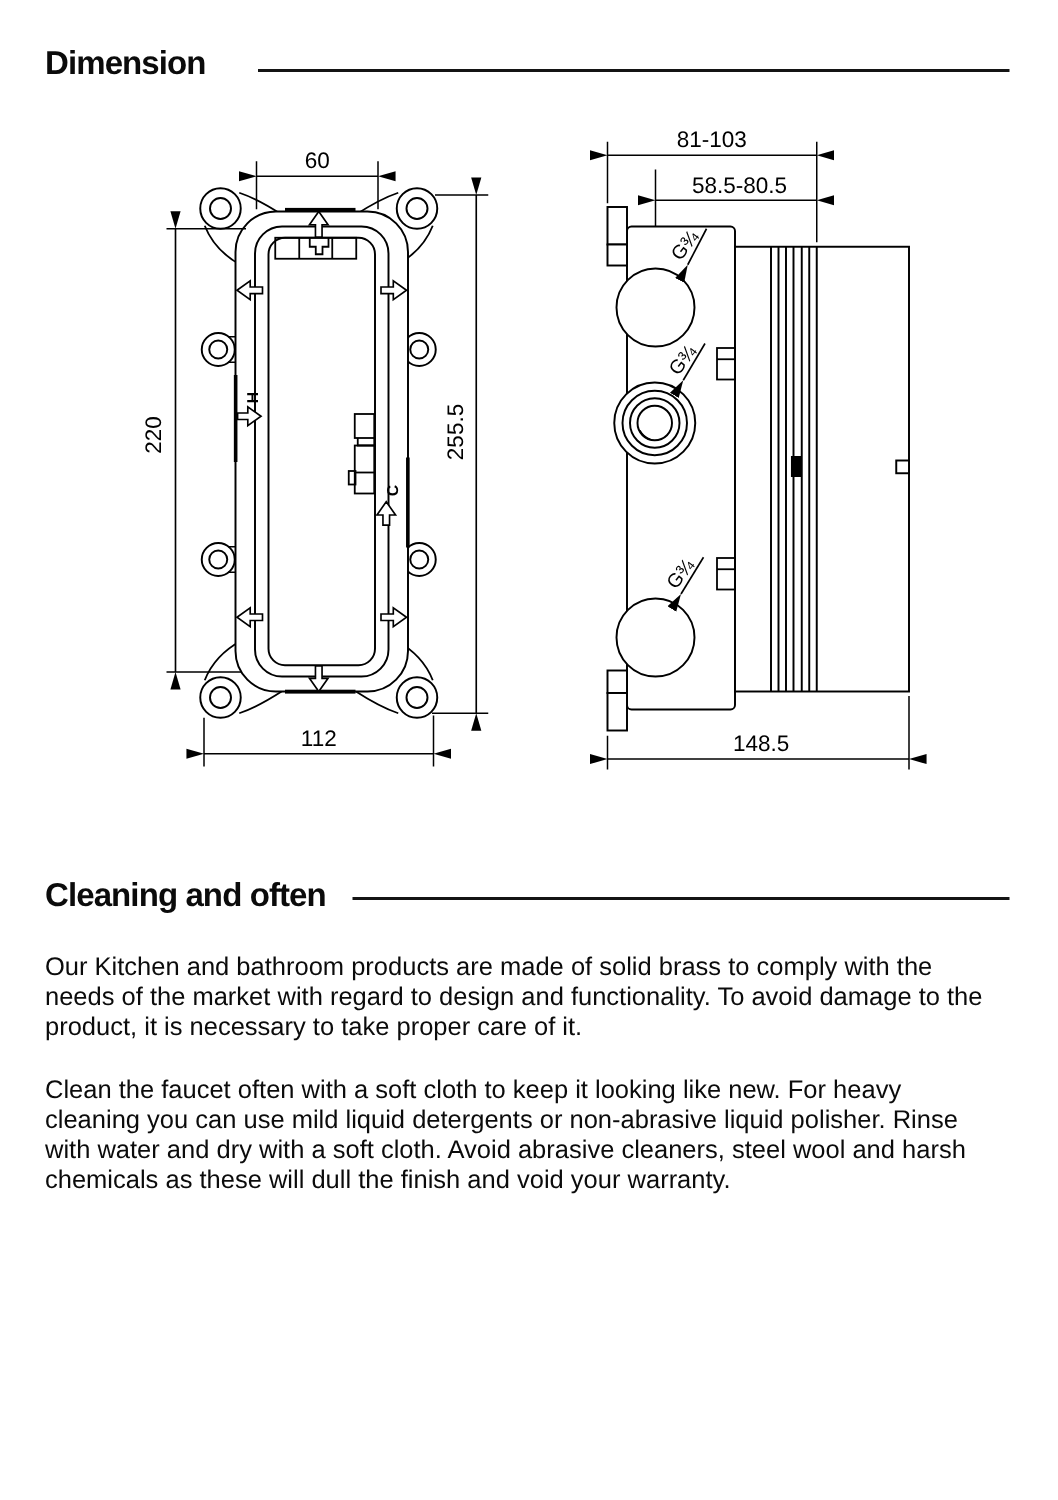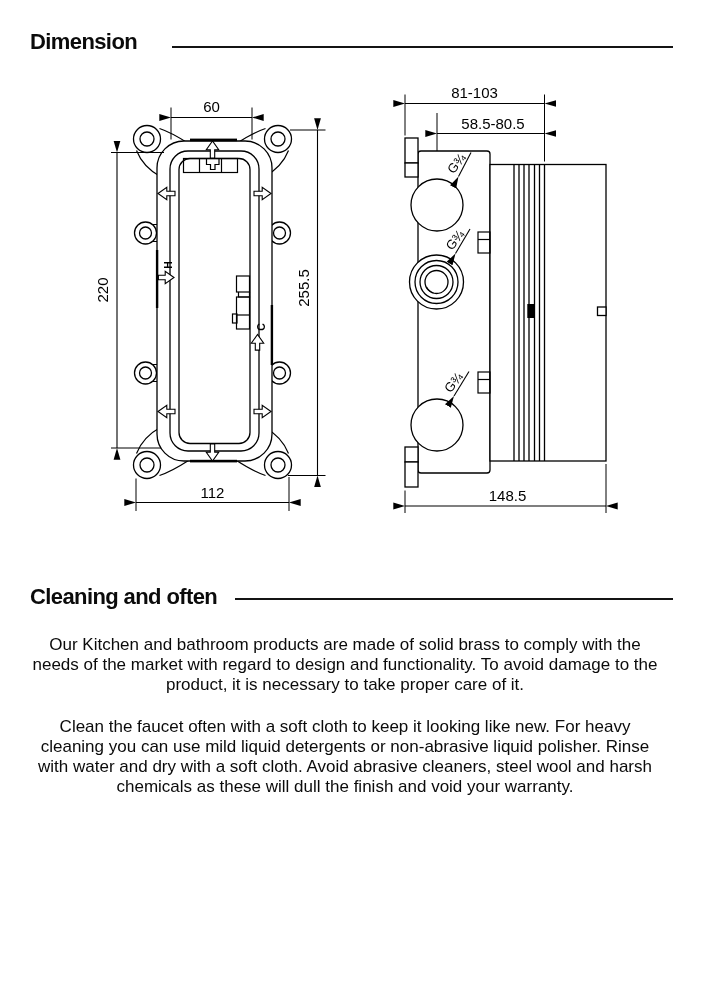--- a/index.html
+++ b/index.html
@@ -1,17 +1,17 @@
 <!DOCTYPE html>
 <html><head>
 <meta charset="utf-8">
 <style>
   html,body{margin:0;padding:0;background:#fff;}
   .page{position:relative;width:705px;height:832px;background:#ffffff;color:#000;
-        font-family:"Liberation Sans",sans-serif;overflow:hidden;text-align:center;}
+        font-family:"Liberation Sans",sans-serif;overflow:hidden;}
   .section-title{position:absolute;margin:0;font-size:22px;font-weight:bold;
         letter-spacing:-0.6px;line-height:1;color:#0b0b0b;}
   .rule{position:absolute;height:2.4px;background:#141414;}
   .para{position:absolute;left:30px;width:630px;font-size:17px;line-height:20px;
         color:#0b0b0b;margin:0;}
   svg.drawing{position:absolute;left:0;top:0;}
   svg .wh{fill:#ffffff;stroke:#000;stroke-width:1.3;}
   svg .ln{fill:none;stroke:#000;stroke-width:1.3;}
   svg .ln12{fill:none;stroke:#000;stroke-width:1.2;}
   svg .thin{fill:none;stroke:#000;stroke-width:1;}

